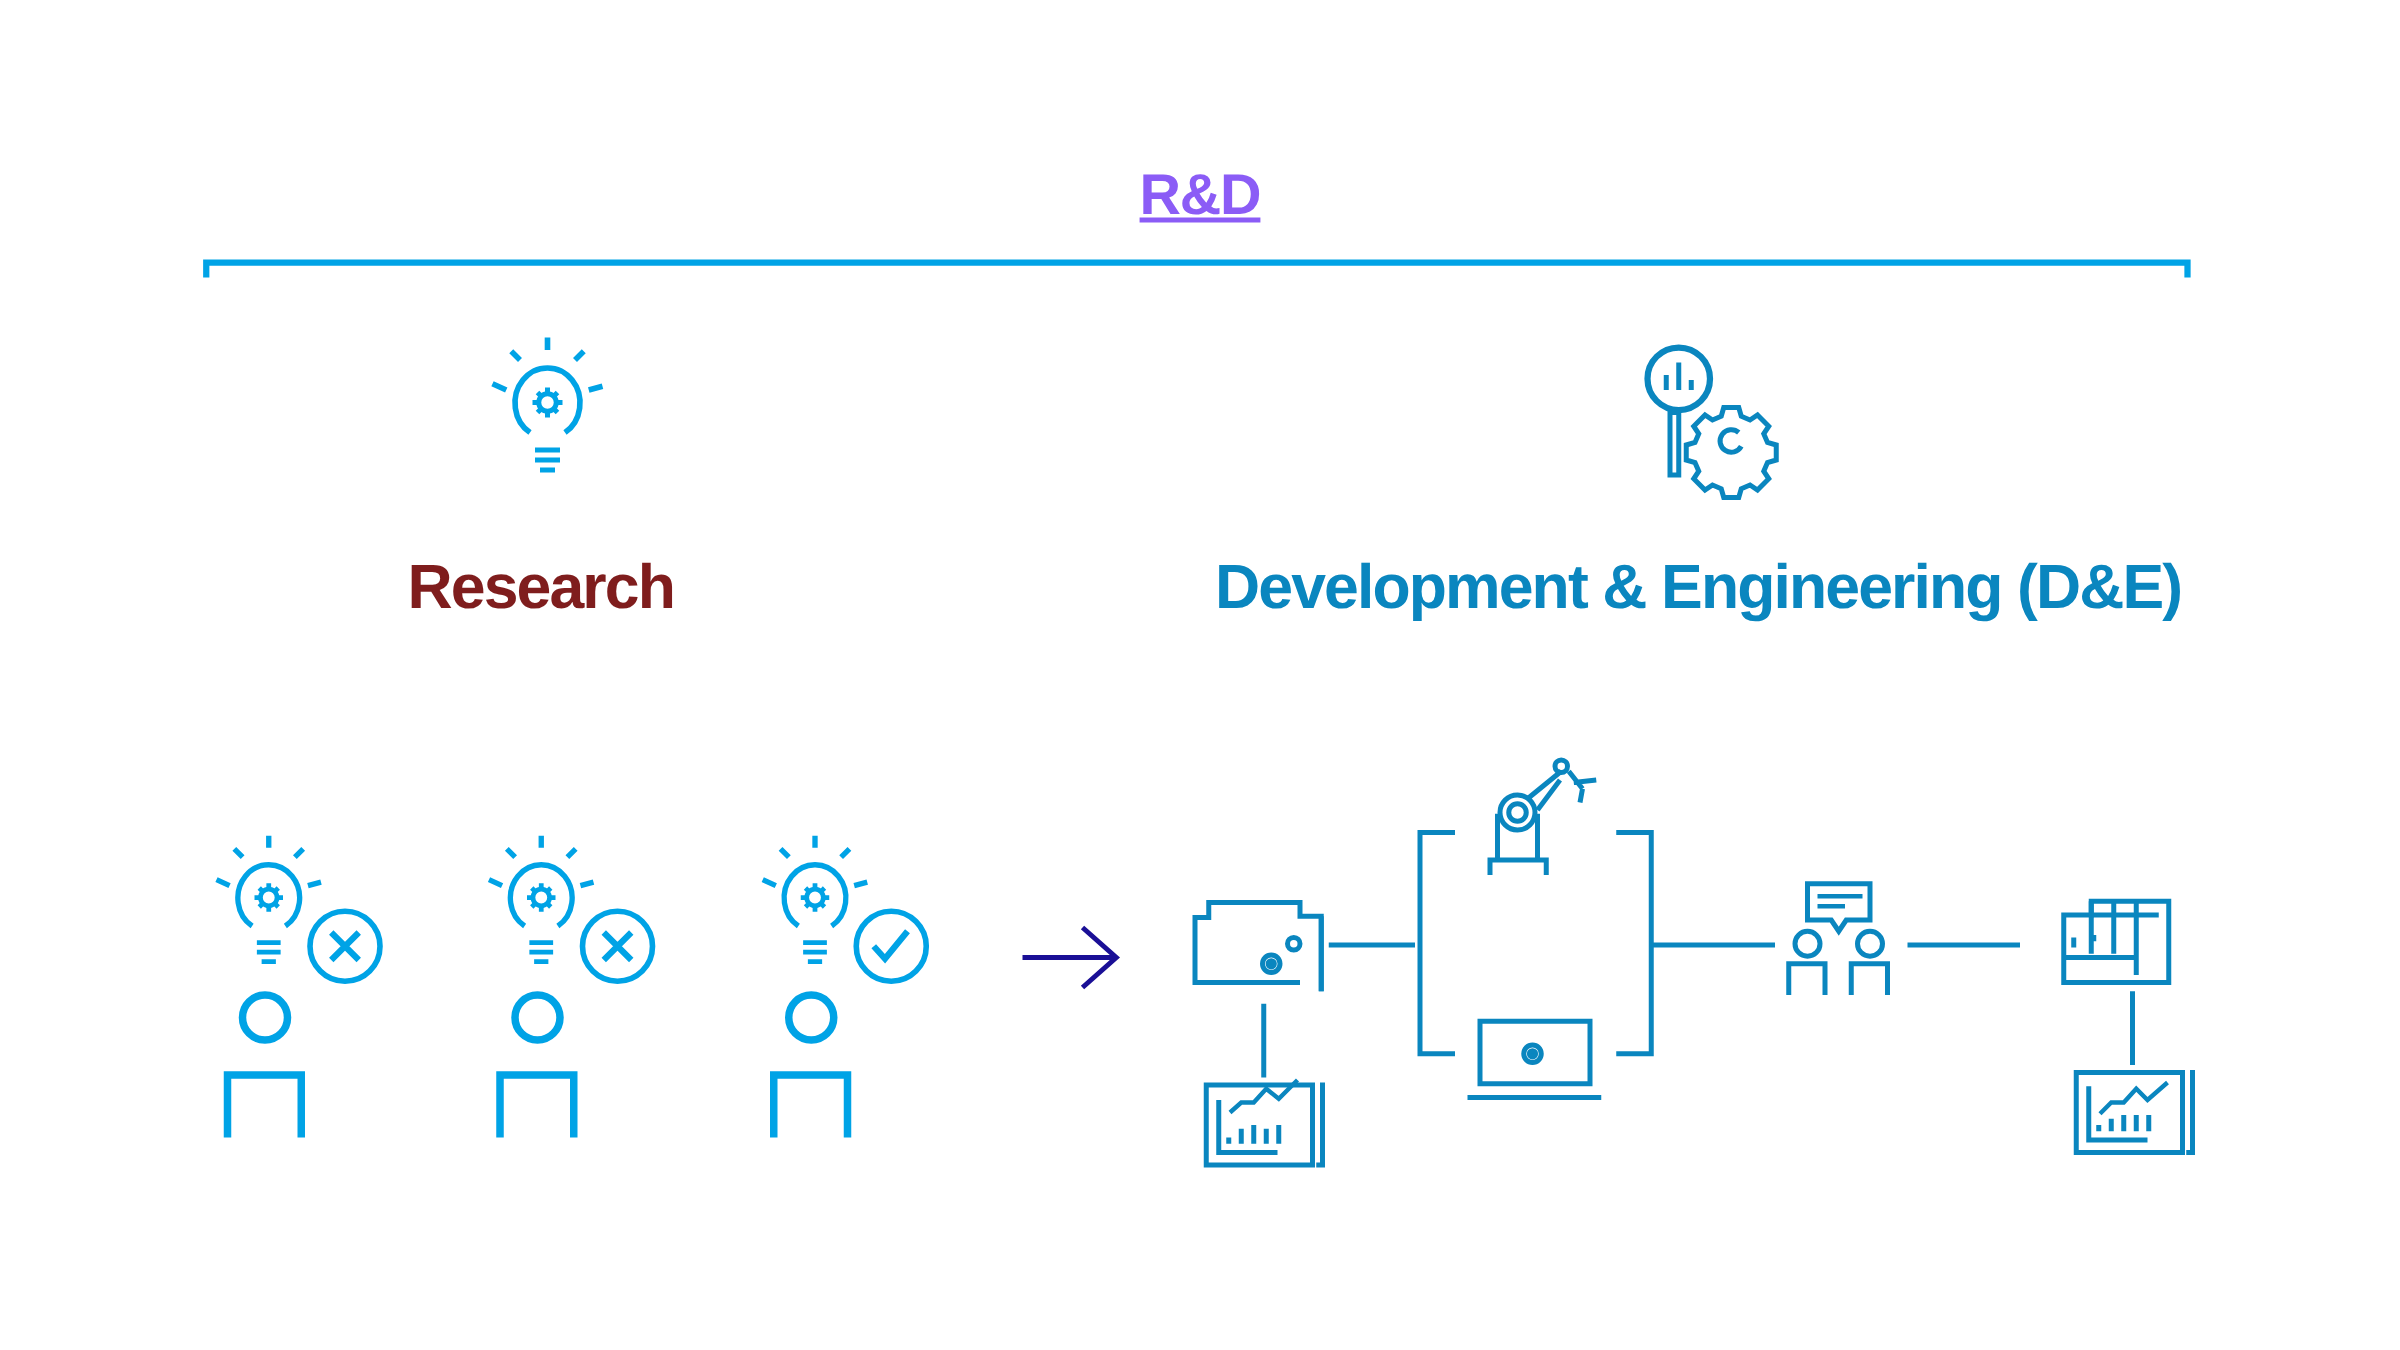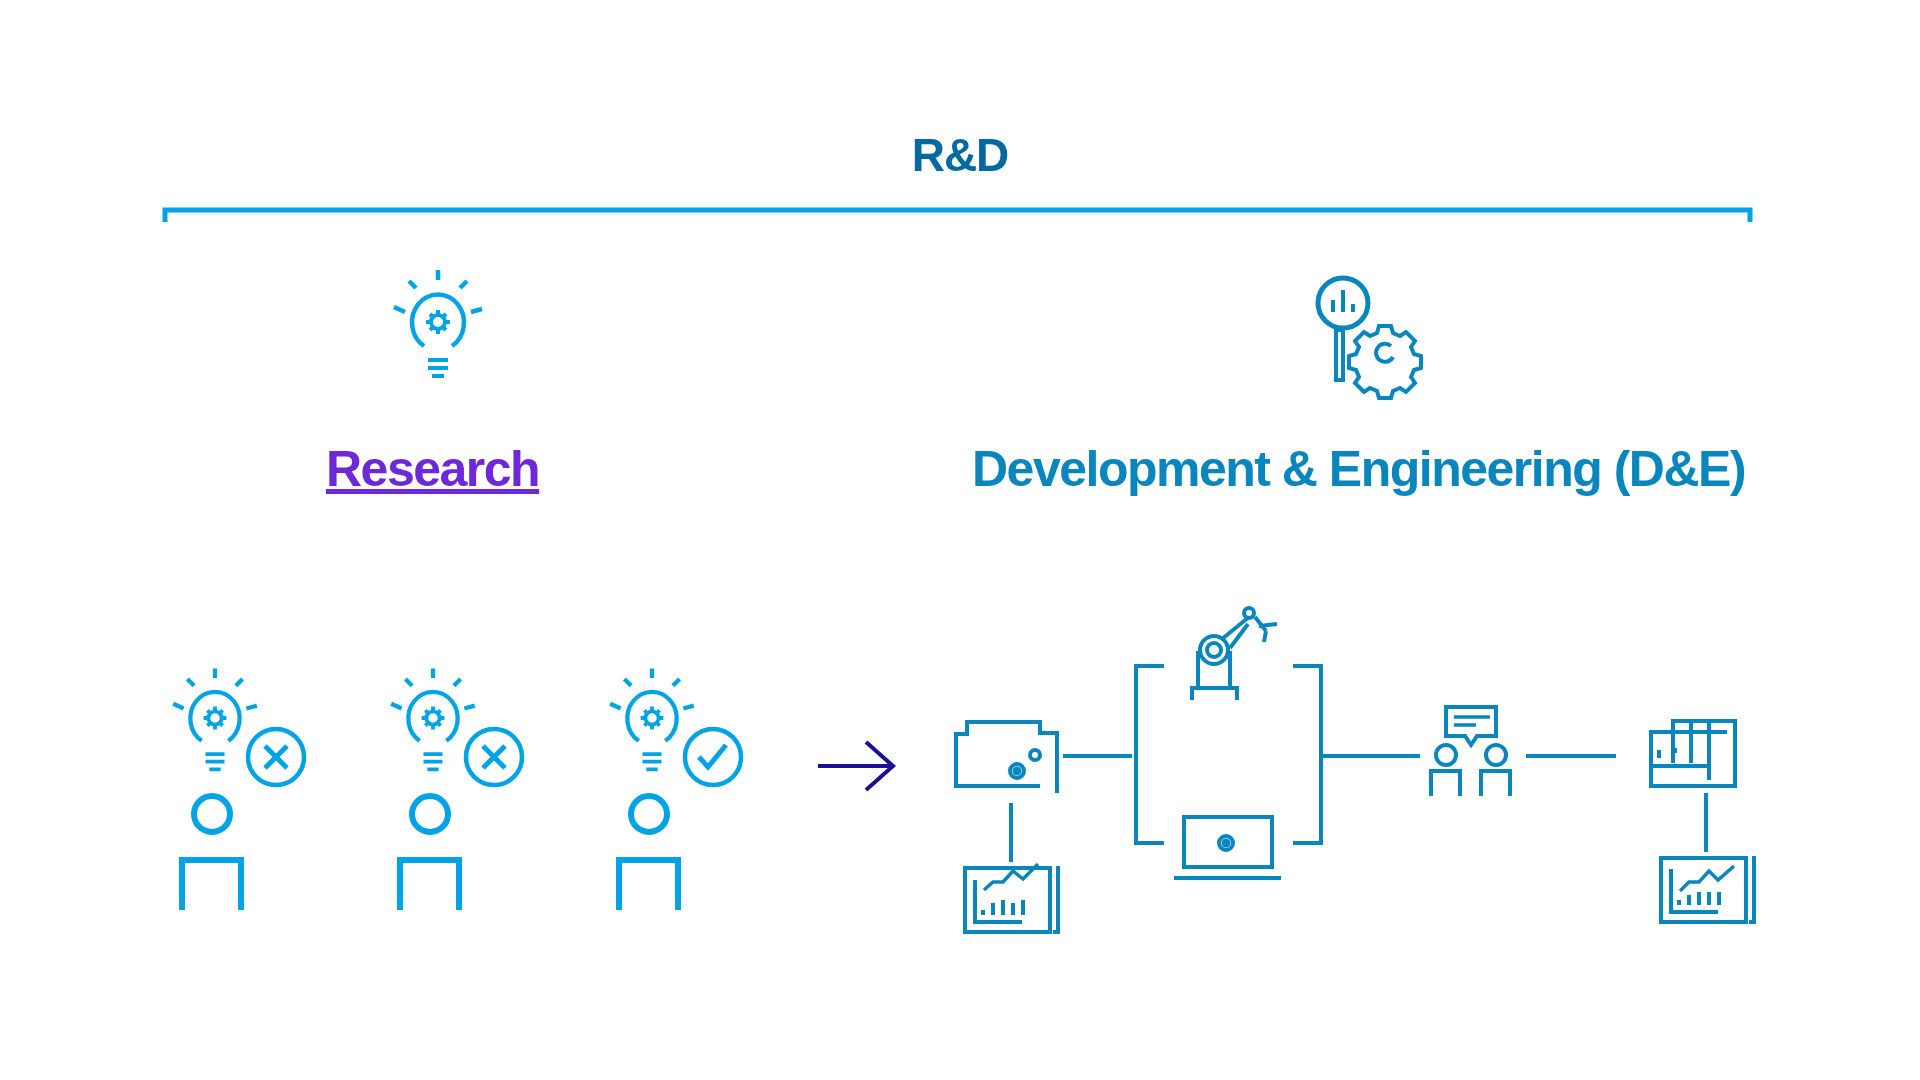--- a/index.html
+++ b/index.html
@@ -1,19 +1,19 @@
 <!DOCTYPE html>
 <html><head>
 <meta charset="utf-8">
 <style>
   html, body { margin:0; padding:0; background:#ffffff; }
   body { width:1920px; height:1080px; position:relative; overflow:hidden; font-family:"Liberation Sans", sans-serif; }
   .title { position:absolute; font-weight:bold; letter-spacing:-1px; }
-  #rd-title { left:0; width:1920px; top:128px; text-align:center; font-size:46px; color:#0369a1; }
-  #research-title { left:326px; top:440px; font-size:50px; color:#6d28d9; letter-spacing:-1.5px;text-decoration:underline; }
+  #rd-title { left:0; width:1920px; top:128px; text-align:center; font-size:46px; color:#8b5cf6;text-decoration:underline; }
+  #research-title { left:326px; top:440px; font-size:50px; color:#7f1d1d; letter-spacing:-1.5px; }
   #de-title { left:962px; top:440px; font-size:50px; color:#0a86bf; letter-spacing:-1.5px;margin-left:10px; }
   svg.layer { position:absolute; left:0; top:0; }
 </style>
 </head>
 <body>
 
 <div id="rd-title" class="title">R&amp;D</div>
 <div id="research-title" class="title">Research</div>
 <div id="de-title" class="title">Development &amp; Engineering (D&amp;E)</div>
 

